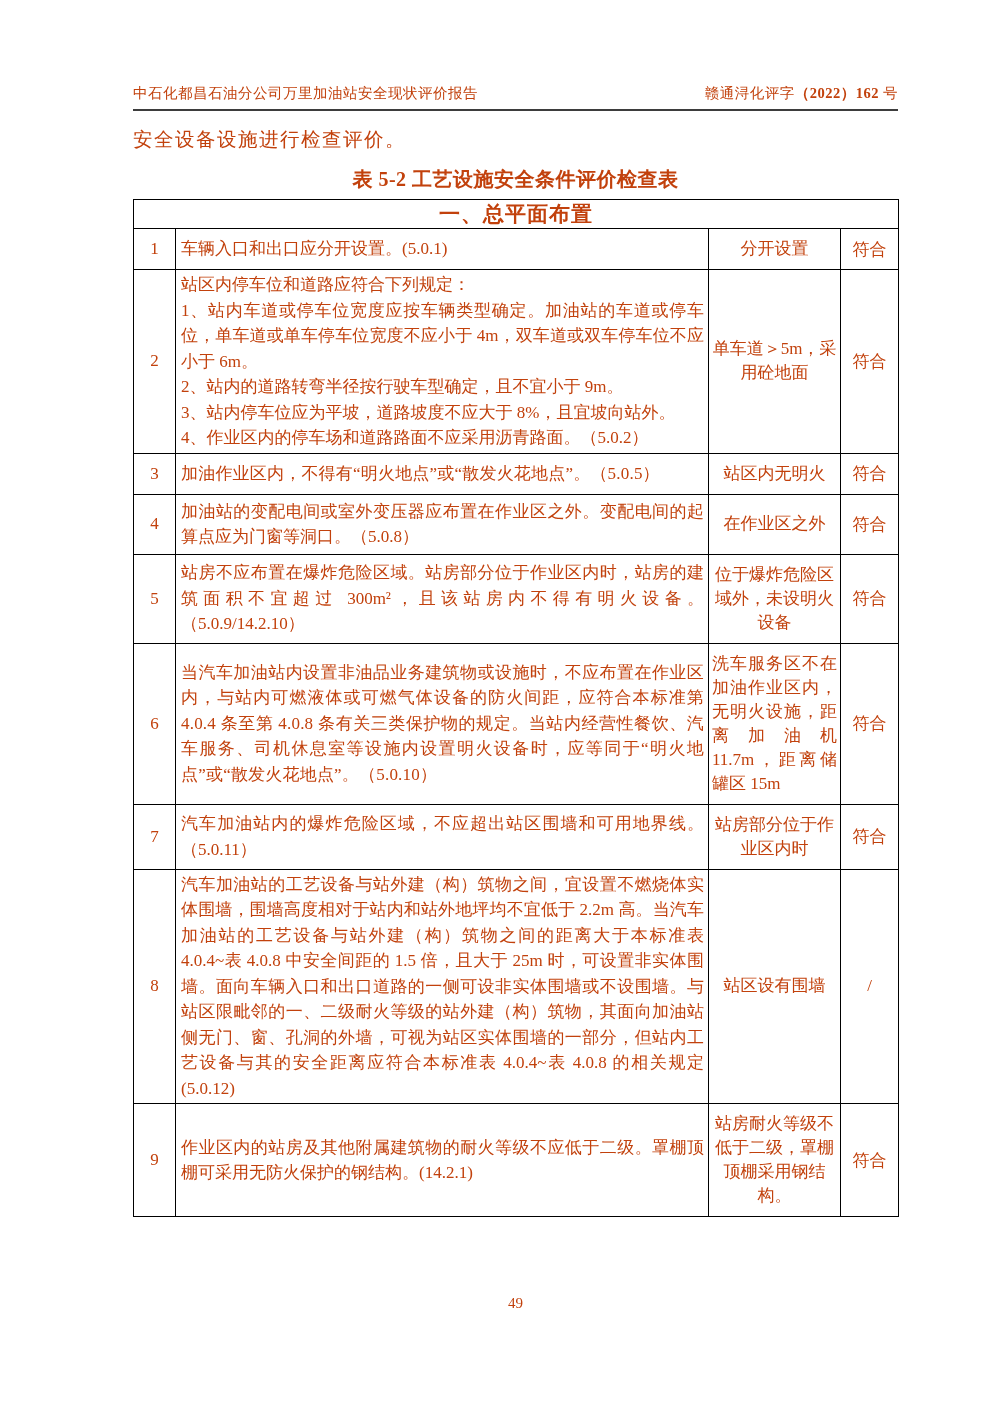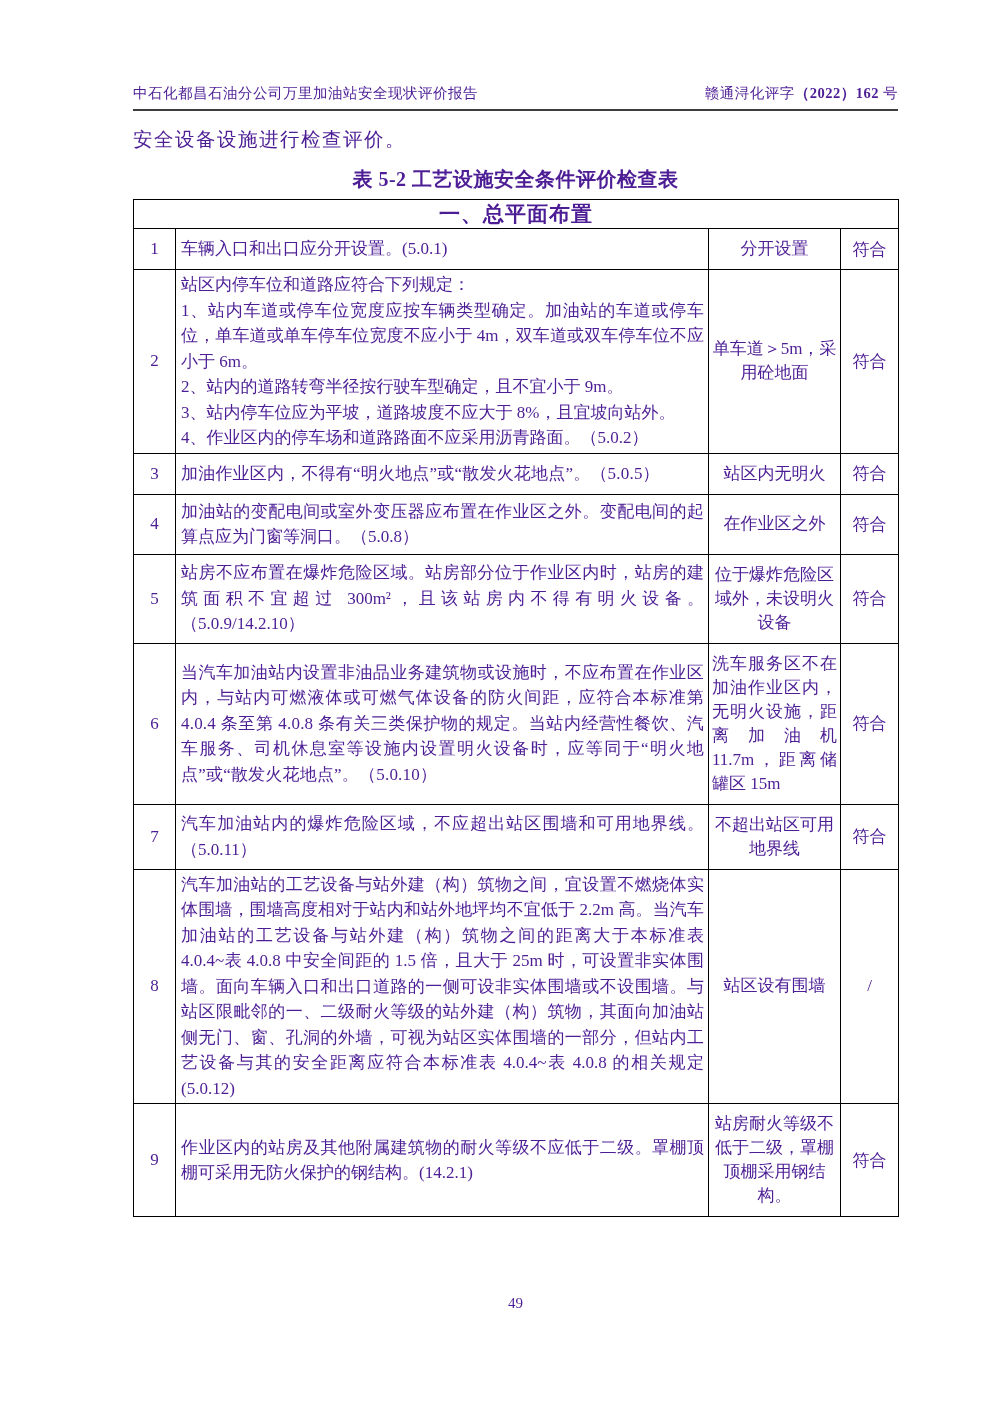--- a/index.html
+++ b/index.html
@@ -4,21 +4,21 @@
 <style>
   * { margin: 0; padding: 0; box-sizing: border-box; }
   html, body { background: #e8e8e8; }
   .page {
     position: relative;
     width: 992px;
     height: 1403px;
     background: #ffffff;
     margin: 0 auto;
     font-family: "Liberation Serif", "DejaVu Serif", serif;
-    color: #4c1d95;
+    color: #c2410c;
   }
   .running-head {
     position: absolute;
     left: 133px;
     width: 765px;
     top: 84px;
     display: flex;
     justify-content: space-between;
     align-items: flex-end;
     font-size: 14.5px;
@@ -169,21 +169,21 @@
       <tr class="bold-req" style="height:139px">
         <td class="no-cell">6</td>
         <td class="req-cell">当汽车加油站内设置非油品业务建筑物或设施时，不应布置在作业区内，与站内可燃液体或可燃气体设备的防火间距，应符合本标准第 4.0.4 条至第 4.0.8 条有关三类保护物的规定。当站内经营性餐饮、汽车服务、司机休息室等设施内设置明火设备时，应等同于“明火地点”或“散发火花地点”。（5.0.10）</td>
         <td class="des-cell ta-left">洗车服务区不在加油作业区内，无明火设施，距离加油机 11.7m，距离储罐区 15m</td>
         <td class="con-cell">符合</td>
       </tr>
 
       <tr style="height:50px">
         <td class="no-cell">7</td>
         <td class="req-cell">汽车加油站内的爆炸危险区域，不应超出站区围墙和可用地界线。（5.0.11）</td>
-        <td class="des-cell">不超出站区可用地界线</td>
+        <td class="des-cell">站房部分位于作业区内时</td>
         <td class="con-cell">符合</td>
       </tr>
 
       <tr style="height:201px">
         <td class="no-cell">8</td>
         <td class="req-cell">汽车加油站的工艺设备与站外建（构）筑物之间，宜设置不燃烧体实体围墙，围墙高度相对于站内和站外地坪均不宜低于 2.2m 高。当汽车加油站的工艺设备与站外建（构）筑物之间的距离大于本标准表 4.0.4~表 4.0.8 中安全间距的 1.5 倍，且大于 25m 时，可设置非实体围墙。面向车辆入口和出口道路的一侧可设非实体围墙或不设围墙。与站区限毗邻的一、二级耐火等级的站外建（构）筑物，其面向加油站侧无门、窗、孔洞的外墙，可视为站区实体围墙的一部分，但站内工艺设备与其的安全距离应符合本标准表 4.0.4~表 4.0.8 的相关规定(5.0.12)</td>
         <td class="des-cell">站区设有围墙</td>
         <td class="con-cell">/</td>
       </tr>
 

